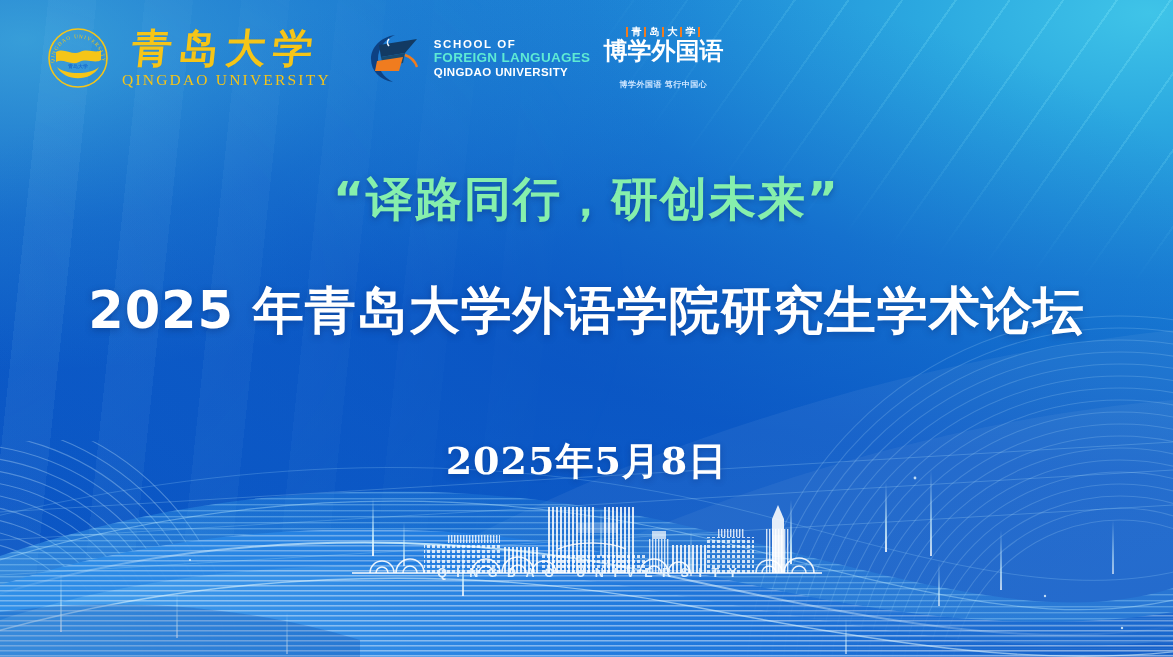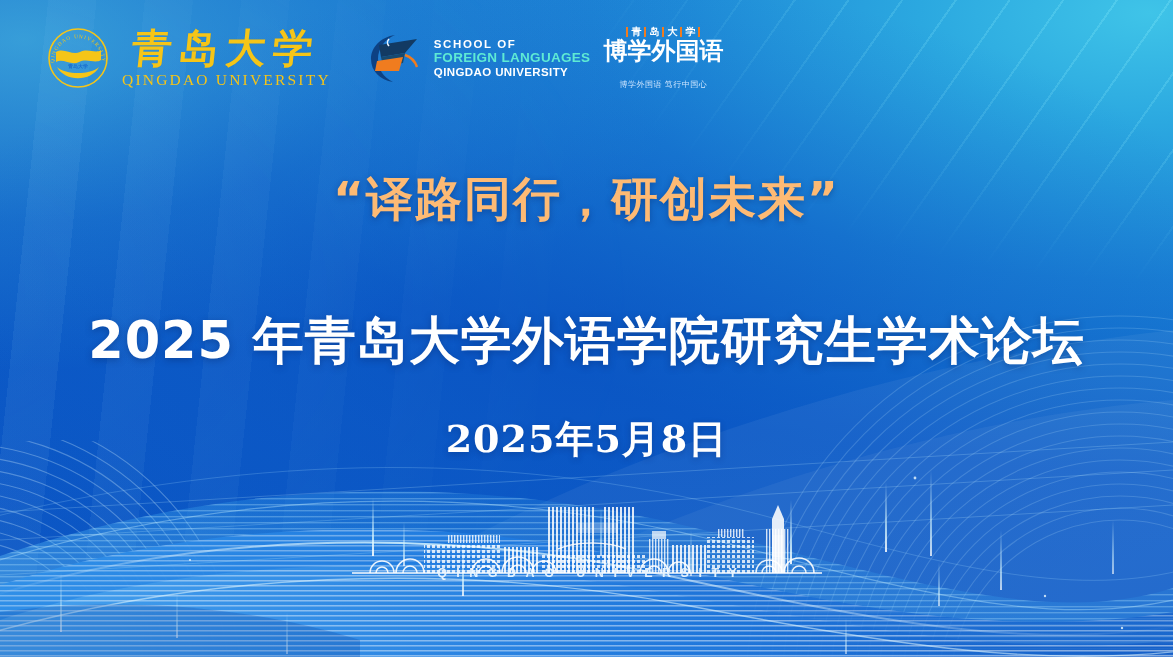--- a/index.html
+++ b/index.html
@@ -67,37 +67,37 @@
   .sfl-en{display:flex;flex-direction:column;line-height:1.12;}
   .sfl-en .l1{font-size:11.5px;letter-spacing:1.6px;color:#ffffff;font-weight:700;}
   .sfl-en .l2{font-size:13.5px;letter-spacing:.3px;color:#5eead4;font-weight:800;}
   .sfl-en .l3{font-size:11.5px;letter-spacing:.4px;color:#ffffff;font-weight:700;}
   .sfl-cn{display:flex;flex-direction:column;align-items:center;margin-left:6px;line-height:1;}
   .sfl-cn .top{display:flex;align-items:center;gap:3px;margin-bottom:2px;}
   .sfl-cn .top span{font-size:10px;color:#ffffff;font-weight:700;}
   .sfl-cn .bar{width:2px;height:10px;background:#f07c1f;display:inline-block;}
   .sfl-cn .big{font-size:24px;font-weight:800;color:#ffffff;letter-spacing:0px;
                font-family:"DejaVu Sans","Liberation Sans",sans-serif;}
-  .sfl-cn .sub{font-size:8px;color:#cfe6ff;letter-spacing:.5px;margin-top:18px;}
+  .sfl-cn .sub{font-size:8px;color:#cfe6ff;letter-spacing:.5px;margin-top:18px;font-weight:bold;}
 
   
   .titles{position:absolute;left:0;right:0;top:168px;text-align:center;}
   .slogan{
     font-family:"DejaVu Sans","Liberation Sans",sans-serif;
-    font-weight:800;font-size:47px;color:#fdba74;letter-spacing:2px;
+    font-weight:800;font-size:47px;color:#86efac;letter-spacing:2px;
     text-shadow:0 2px 6px rgba(0,30,90,.35);
   }
   .maintitle{
-    margin-top:76px;
+    margin-top:46px;
     font-family:"DejaVu Sans","Liberation Sans",sans-serif;
     font-weight:800;font-size:51px;color:#ffffff;letter-spacing:1px;
     text-shadow:0 2px 7px rgba(0,30,90,.35);
   }
   .datetext{
-    position:absolute;left:0;right:0;top:414px;text-align:center;
+    position:absolute;left:0;right:0;top:436px;text-align:center;
     font-family:"DejaVu Serif","Liberation Serif",serif;
     font-weight:700;font-size:38px;color:#ffffff;letter-spacing:1px;
     text-shadow:0 2px 6px rgba(0,30,90,.3);
   }
 
   
   .skyline{position:absolute;left:352px;top:495px;width:470px;height:100px;}
   .sky-caption{
     position:absolute;left:352px;top:566px;width:470px;text-align:center;
     font-size:12.5px;letter-spacing:9.5px;color:#eaf6ff;font-weight:600;

